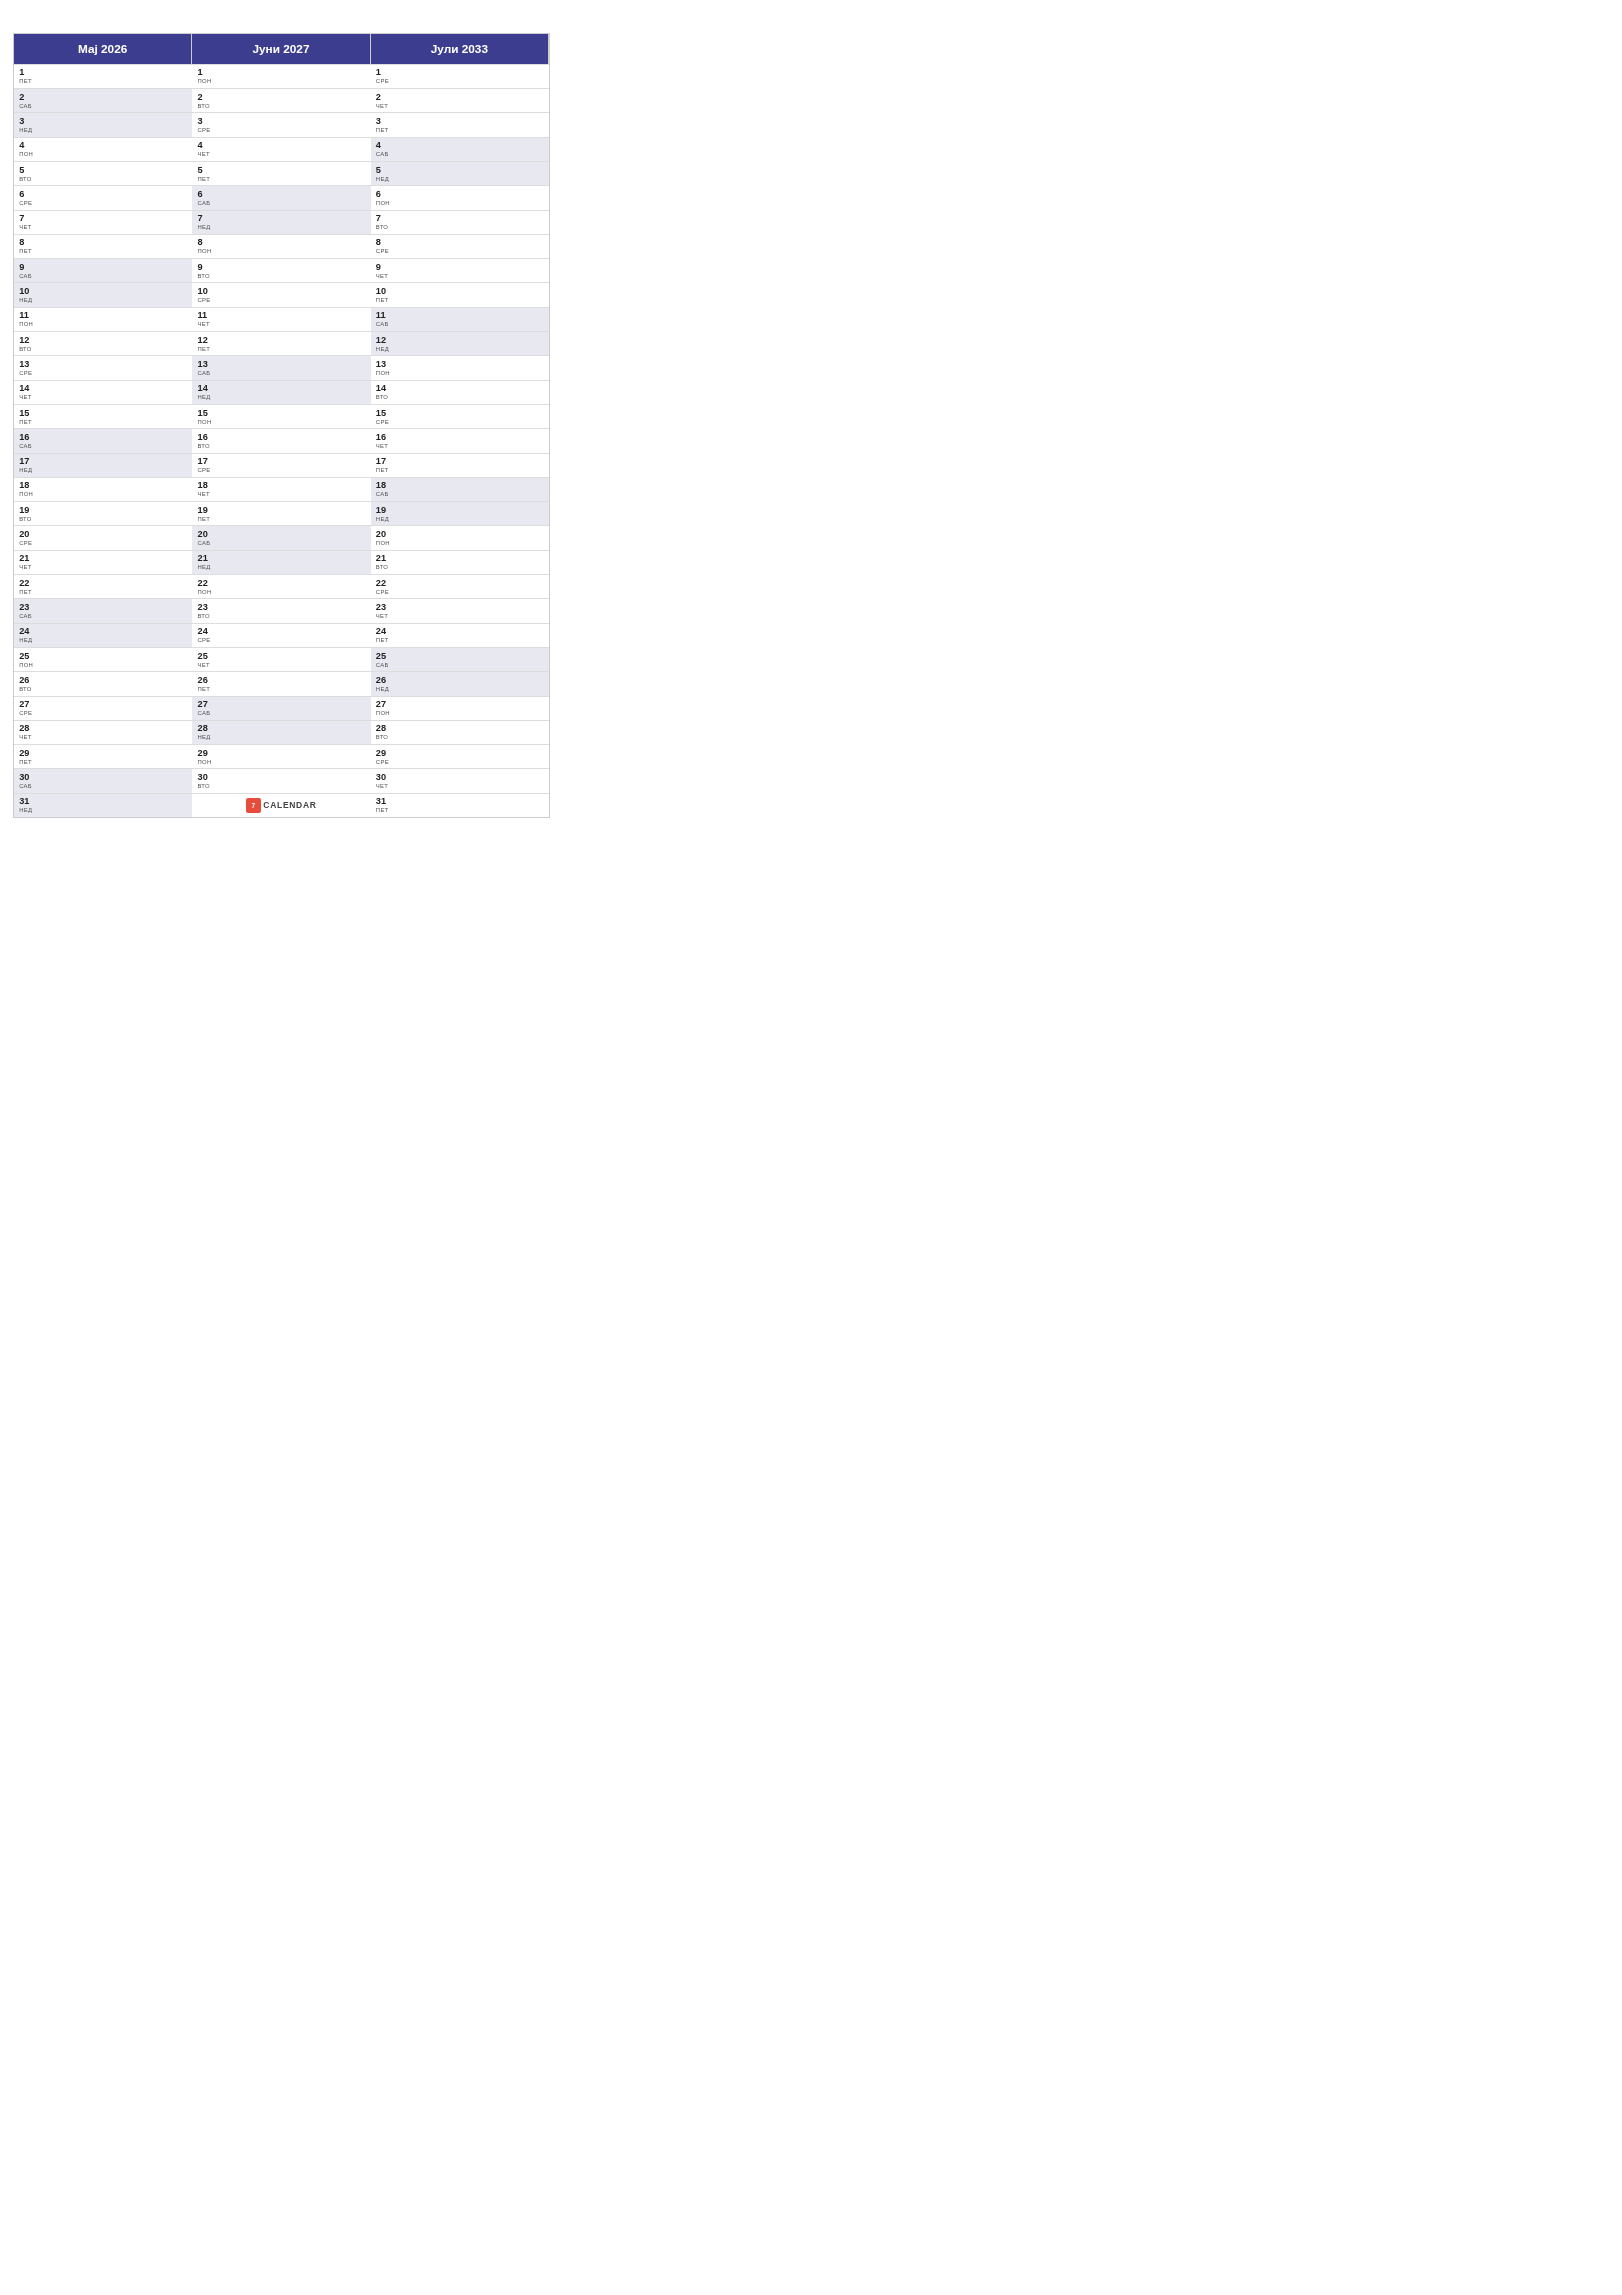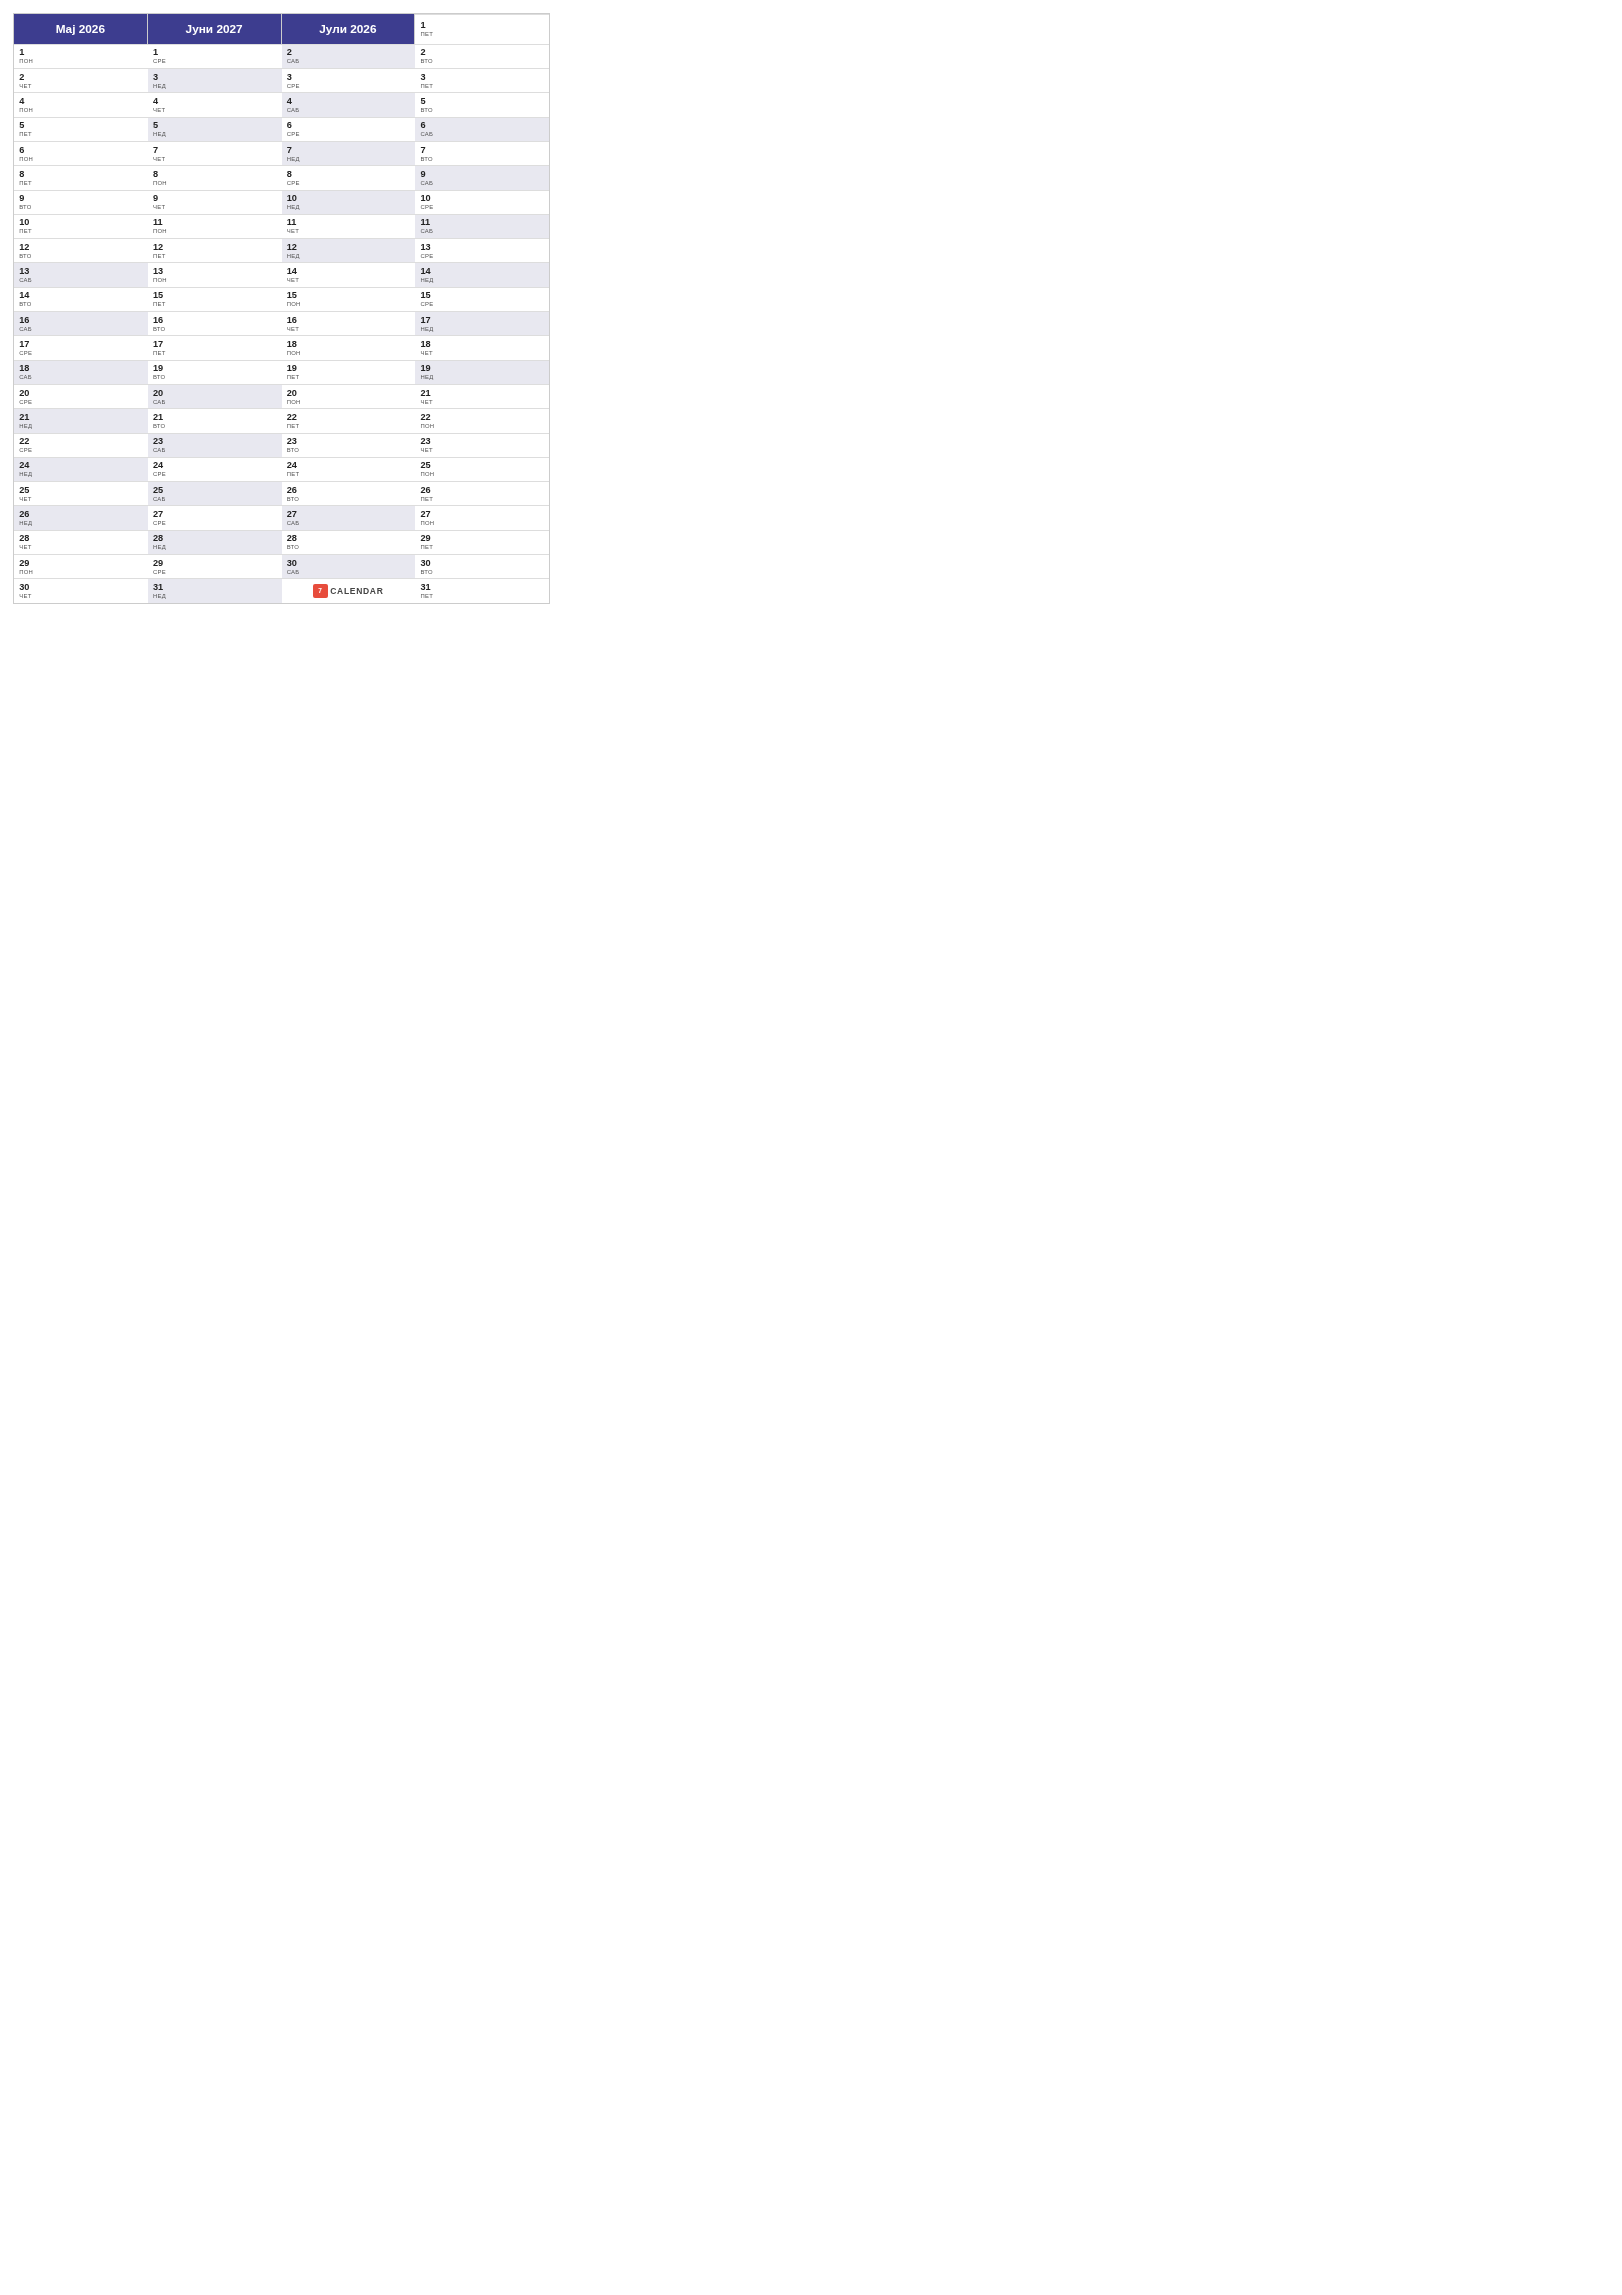--- a/index.html
+++ b/index.html
@@ -9,22 +9,23 @@
       width: 563px;
       min-height: 720px;
     }
 
     .calendar-wrapper {
       padding: 13px;
     }
 
     .calendar-grid {
       display: grid;
-      grid-template-columns: 1fr 1fr 1fr 1fr;
+      grid-template-columns: 1fr 1fr 1fr;
       border: 0.7px solid #ccc;
+      margin-top: 20px;
     }
 
     .month-header {
       background: #3d3d8f;
       color: #fff;
       text-align: center;
       font-size: 11.8px;
       font-weight: bold;
       padding: 7.9px 5.2px;
       border-right: 0.7px solid #ccc;
@@ -92,21 +93,21 @@
     }
   </style>
 </head>
 <body>
 
 <div class="calendar-wrapper">
   <div class="calendar-grid" id="calendar-grid">
 
   <div class="month-header">Maj 2026</div>
       <div class="month-header">Јуни 2027</div>
-      <div class="month-header">Јули 2026</div>
+      <div class="month-header">Јули 2033</div>
       <div class="day-cell">
         <span class="day-num">1</span>
         <span class="day-name">ПЕТ</span>
       </div>
       <div class="day-cell">
         <span class="day-num">1</span>
         <span class="day-name">ПОН</span>
       </div>
       <div class="day-cell">
         <span class="day-num">1</span>

